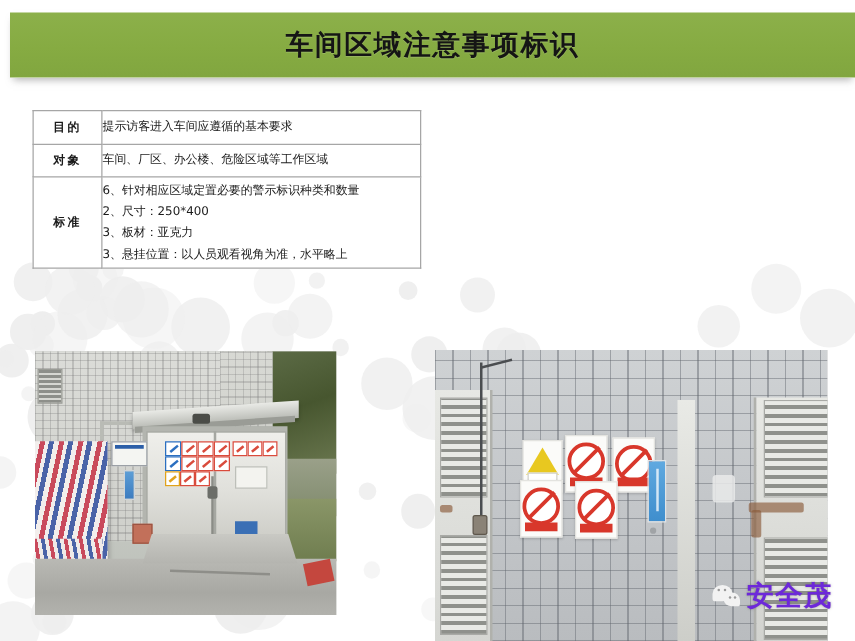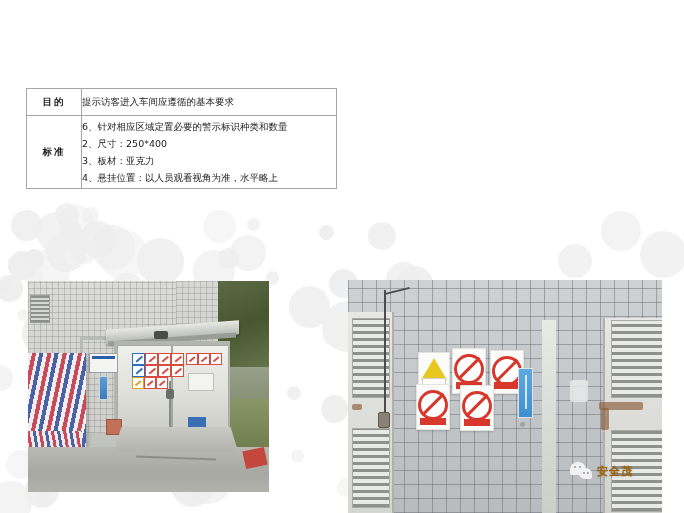--- a/index.html
+++ b/index.html
@@ -166,21 +166,21 @@
   .rp-bluestrip{position:absolute;background:linear-gradient(180deg,#5fa9e0 0%,#3f8ecd 100%);border:1px solid #dfe3e6;}
   .rp-bluestrip i{position:absolute;left:50%;top:6px;transform:translateX(-50%);width:2px;height:34px;background:rgba(255,255,255,.75);display:block;}
   .rp-patch{position:absolute;background:#e9eaea;opacity:.85;border-radius:3px;}
 
   
   .watermark{position:absolute;left:570px;top:462px;display:flex;align-items:center;gap:5px;}
   .wm-logo{width:22px;height:19px;position:relative;}
   .wm-logo .b1{position:absolute;left:0;top:0;width:16px;height:13px;background:#f2f2f2;border-radius:50% 50% 50% 10%/55% 55% 45% 20%;}
   .wm-logo .b2{position:absolute;left:9px;top:6px;width:13px;height:11px;background:#f2f2f2;border-radius:50% 50% 10% 50%/55% 55% 20% 45%;}
   .wm-logo .e{position:absolute;width:2.2px;height:2.2px;background:#9a9a9a;border-radius:50%;}
-  .wm-text{font-size:11px;color:#a16207;letter-spacing:1px;font-weight:bold;
+  .wm-text{font-size:22px;color:#6d28d9;letter-spacing:1px;font-weight:bold;
     text-shadow:0 0 2px rgba(90,90,90,.55);}
 </style>
 </head>
 <body>
 
 <div class="slide">
 
   <div class="dots" id="dots">
       <div class="dot" style="left: 600.653px; top: -2.99779px; height: 40.3211px; width: 40.3211px; opacity: 0.71;"></div>
       <div class="dot" style="left: 54.5861px; top: -10.7711px; height: 24.2076px; width: 24.2076px; opacity: 0.8;"></div>
@@ -257,34 +257,41 @@
       <div class="dot" style="left: 454.699px; top: 144.613px; height: 48.4148px; width: 48.4148px; opacity: 0.61;"></div>
       <div class="dot" style="left: 161.772px; top: 89.1677px; height: 39.2391px; width: 39.2391px; opacity: 0.74;"></div>
       <div class="dot" style="left: 639.738px; top: 16.8452px; height: 47.2472px; width: 47.2472px; opacity: 0.79;"></div>
       <div class="dot" style="left: 171.144px; top: 123.995px; height: 29.2877px; width: 29.2877px; opacity: 0.54;"></div>
       <div class="dot" style="left: 22.1361px; top: 96.6103px; height: 45.4549px; width: 45.4549px; opacity: 0.96;"></div>
       <div class="dot" style="left: 35.5522px; top: -2.28971px; height: 40.7424px; width: 40.7424px; opacity: 0.76;"></div>
       <div class="dot" style="left: 191.384px; top: 178.394px; height: 23.3184px; width: 23.3184px; opacity: 0.64;"></div>
       <div class="dot" style="left: 391.774px; top: 159.526px; height: 15.6647px; width: 15.6647px; opacity: 0.53;"></div>
     </div>
 
+  <div class="banner">
+    <div class="banner-title">车间区域注意事项标识</div>
+  </div>
 
   <table class="spec-table">
     <tbody>
       <tr class="row-a">
         <td class="lbl">目的</td>
         <td class="val">提示访客进入车间应遵循的基本要求</td>
+      </tr>
+      <tr class="row-b">
+        <td class="lbl">对象</td>
+        <td class="val">车间、厂区、办公楼、危险区域等工作区域</td>
       </tr>
       <tr class="row-c">
         <td class="lbl">标准</td>
         <td class="val">
           <div class="std-line">6、针对相应区域定置必要的警示标识种类和数量</div>
           <div class="std-line">2、尺寸：250*400</div>
           <div class="std-line">3、板材：亚克力</div>
-          <div class="std-line">4、悬挂位置：以人员观看视角为准，水平略上</div>
+          <div class="std-line">3、悬挂位置：以人员观看视角为准，水平略上</div>
         </td>
       </tr>
     </tbody>
   </table>
 
   <div class="photo" id="photo-left">
     <div class="lp-sky ph-layer"></div>
     <div class="lp-trees ph-layer"></div>
     <div class="lp-hill ph-layer"></div>
     <div class="lp-grass ph-layer"></div>

